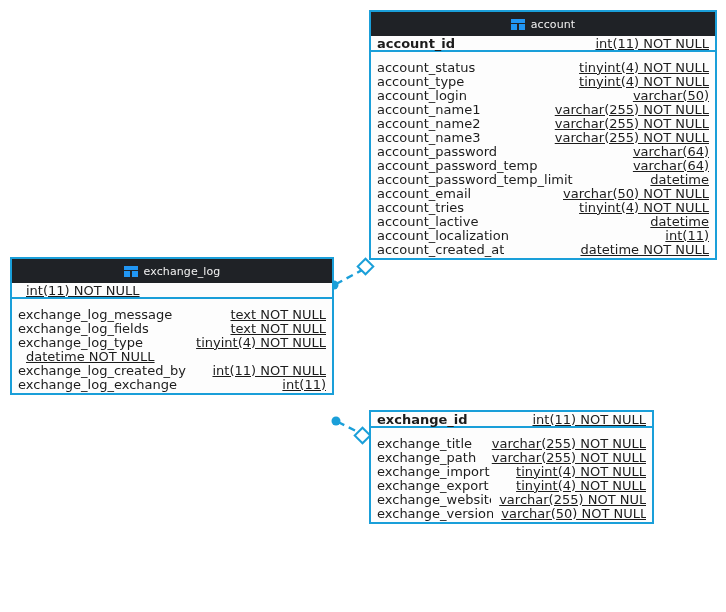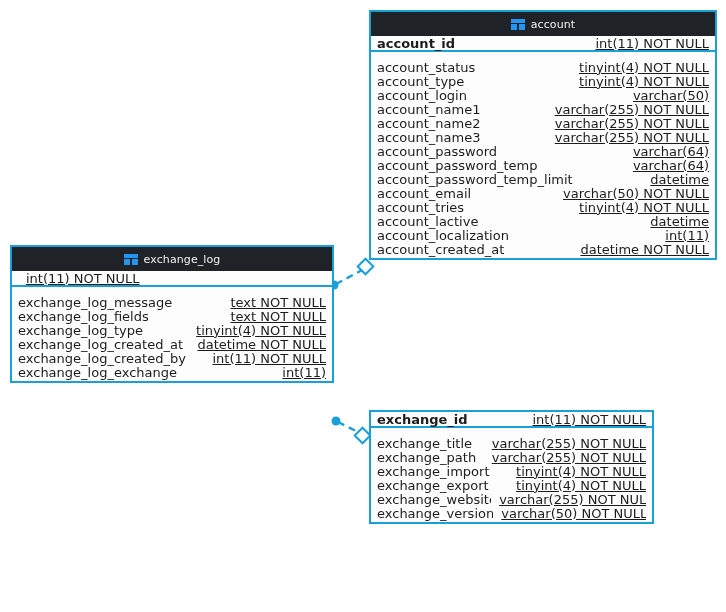--- a/index.html
+++ b/index.html
@@ -187,21 +187,21 @@
           <span class="col-name">account_localization</span>
           <span class="col-type">int(11)</span>
         </div>
       <div class="row">
           <span class="col-name">account_created_at</span>
           <span class="col-type">datetime NOT NULL</span>
         </div>
     </div>
   </div>
 
-  <div class="er-table" id="tbl-exchange-log" style="left:10px; top:245px; width:324px;">
+  <div class="er-table" id="tbl-exchange-log" style="left:10px; top:257px; width:324px;">
     <div class="tbl-header">
       <span class="tbl-icon">
         <span class="ic-top"></span>
           <span class="ic-c1"></span>
           <span class="ic-c2"></span>
       </span>
       <span>exchange_log</span>
     </div>
     <div class="pk-section">
       <div class="row pk">
@@ -215,21 +215,20 @@
         </div>
       <div class="row">
           <span class="col-name">exchange_log_fields</span>
           <span class="col-type">text NOT NULL</span>
         </div>
       <div class="row">
           <span class="col-name">exchange_log_type</span>
           <span class="col-type">tinyint(4) NOT NULL</span>
         </div>
       <div class="row">
-          <span class="col-name">exchange_log_created_at</span>
           <span class="col-type">datetime NOT NULL</span>
         </div>
       <div class="row">
           <span class="col-name">exchange_log_created_by</span>
           <span class="col-type">int(11) NOT NULL</span>
         </div>
       <div class="row">
           <span class="col-name">exchange_log_exchange</span>
           <span class="col-type">int(11)</span>
         </div>

